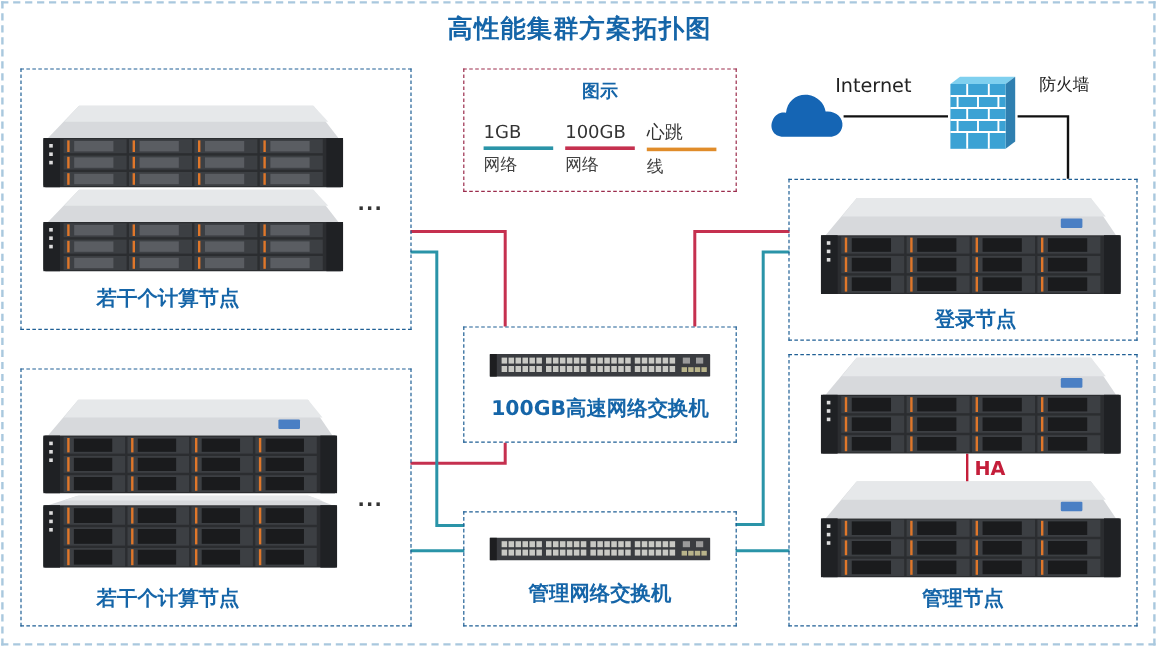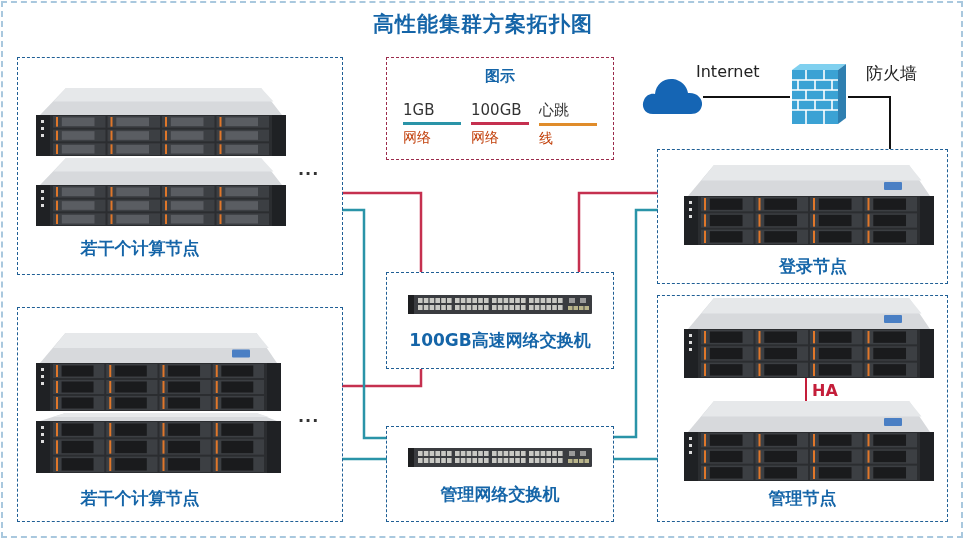--- a/index.html
+++ b/index.html
@@ -10,26 +10,26 @@
                  border:2px dashed #a9c8de; box-sizing:border-box; }
   .title { left:0; width:966px; top:10px; text-align:center; color:#1565a8;
            font-size:21px; font-weight:bold; letter-spacing:1px; }
   .box { border:1.5px dashed #1f5f95; box-sizing:border-box; background:transparent; }
   .legend-box { border:1.5px dashed #9b2c4c; box-sizing:border-box; }
   .label { color:#1565a8; font-weight:bold; font-size:17px; text-align:center; }
   .legend-title { color:#1565a8; font-weight:bold; font-size:15px; }
   .legend-item { text-align:left; font-size:14px; color:#333; }
   .legend-item .top { font-size:15px; color:#333; }
   .legend-item .bar { height:3px; margin:3px 0 4px 0; }
-  .legend-item .bottom { color:#c2410c; font-size:14px; }
+  .legend-item .bottom { color:#404040; font-size:14px; }
   .dots { color:#333; font-size:16px; letter-spacing:1px; font-weight:bold; }
   svg.wires { position:absolute; left:0; top:0; width:966px; height:541px; pointer-events:none; }
   .server { position:absolute; }
   .inet-label { font-size:16px; color:#222; }
-  .fw-label { font-size:17px; color:#222; }
+  .fw-label { font-size:14px; color:#222; }
   .ha-label { color:#c41e3a; font-size:16px; font-weight:bold; }
 </style>
 </head>
 <body>
 
 <div class="abs outer-frame"></div>
 
 <div class="abs title">高性能集群方案拓扑图</div>
 
 <svg class="wires">

